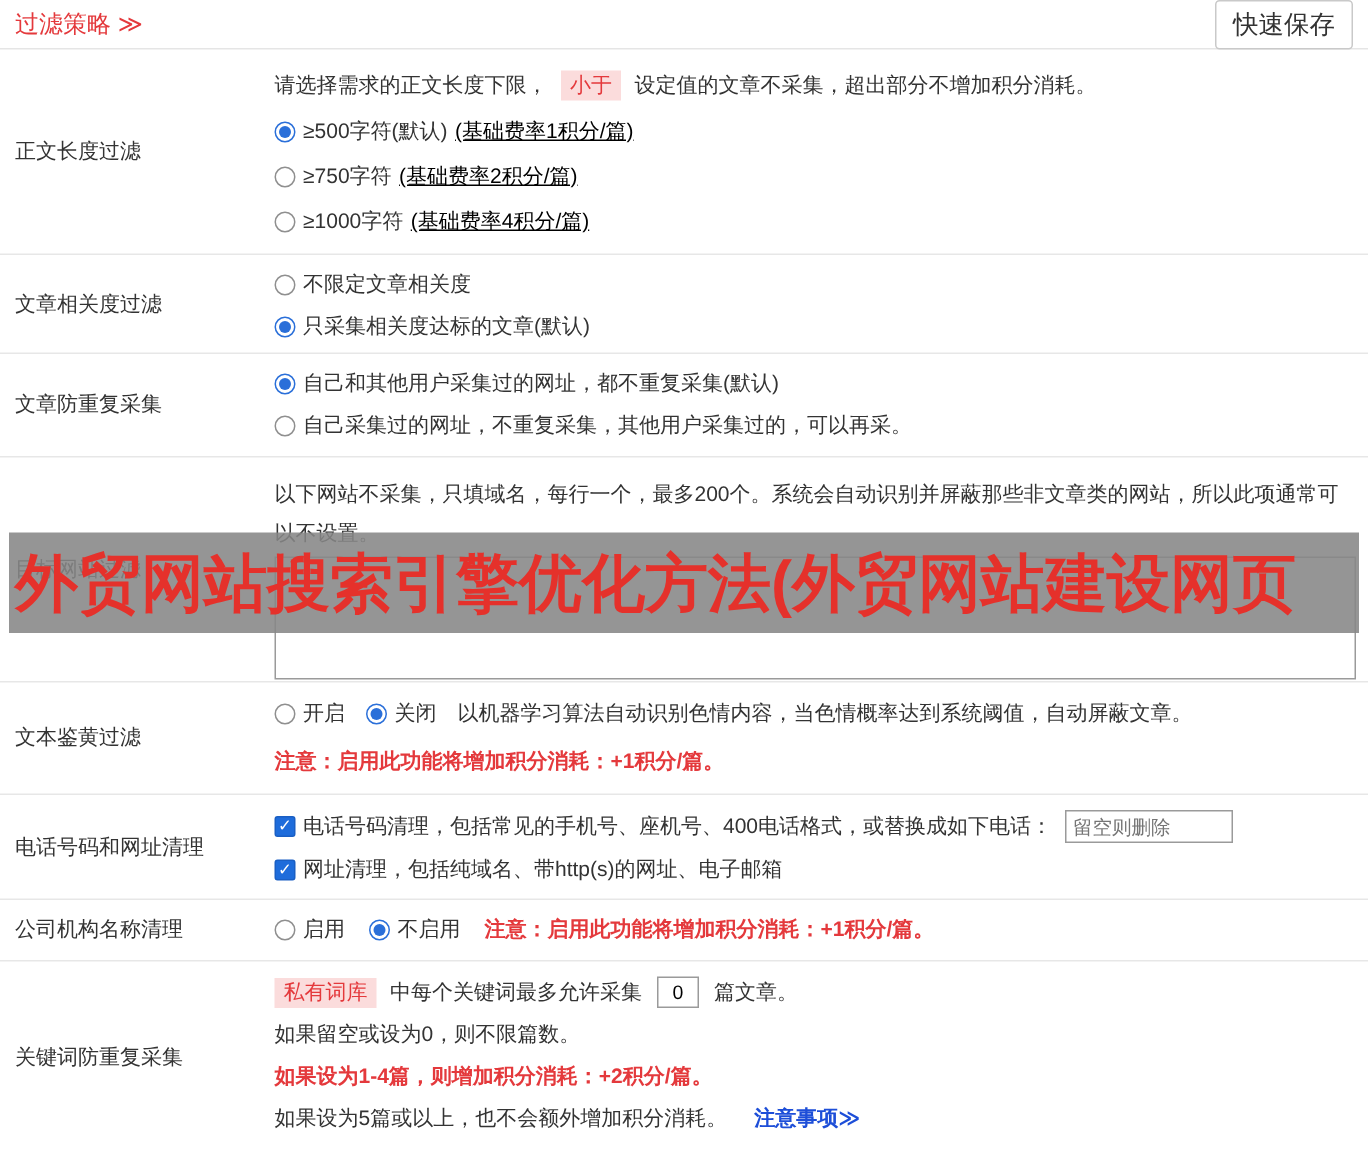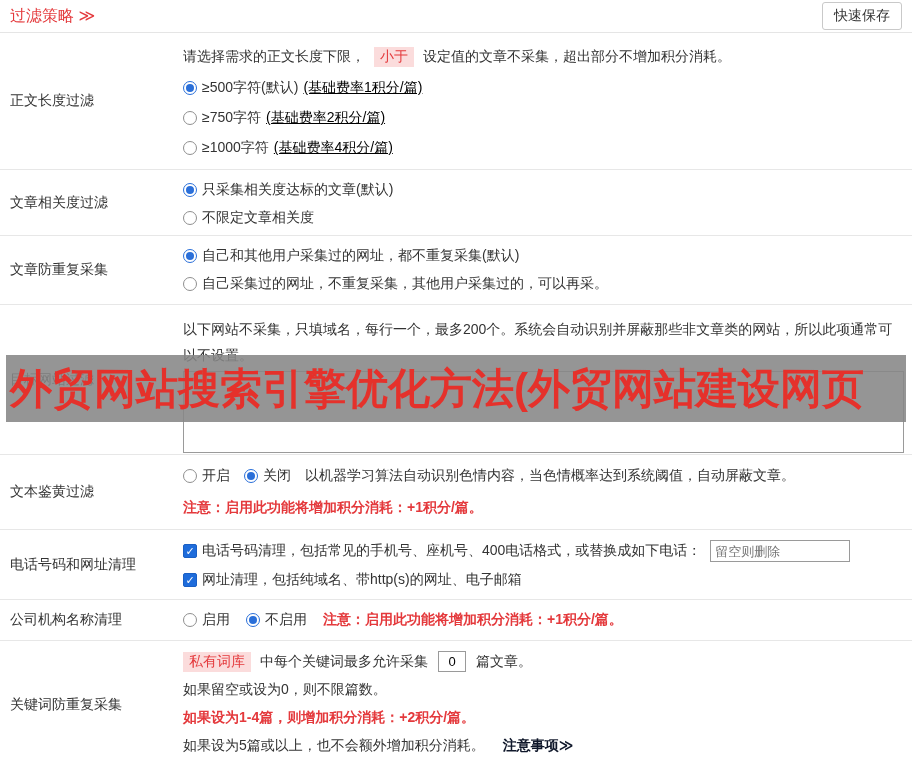--- a/index.html
+++ b/index.html
@@ -11,21 +11,21 @@
     font-family:"Liberation Sans","DejaVu Sans",sans-serif;
     font-size:14px; color:#333;
     overflow:hidden;
   }
   .header {
     height:33px; display:flex; align-items:center; justify-content:space-between;
     padding:0 10px; border-bottom:1px solid #e5e5e5;
   }
   .page-title { color:#e4393c; font-size:16px; }
   .save-btn {
-    font-family:inherit; font-size:14px; color:#333;
+    font-family:inherit; font-size:17px; color:#333;
     background:#fff; border:1px solid #c9c9c9; border-radius:3px;
     padding:4px 11px; cursor:pointer;
   }
   .row { display:flex; border-bottom:1px solid #e7e7e7; }
   .row-label {
     width:175px; flex:none; display:flex; align-items:center;
     padding-left:10px; color:#333;
   }
   .row-content { flex:1; padding:0 8px; }
   .r1 { height:137px; } .r2 { height:66px; } .r3 { height:69px; }
@@ -55,34 +55,34 @@
   }
   .checkbox::after { content:"\2713"; }
 
   .red { color:#e4393c; }
   .red-u { color:#000000; text-decoration:underline; }
   .bold { font-weight:bold; }
   .hl {
     background:#fbdcdc; color:#e4393c; padding:1px 6px; margin:0 4px;
     display:inline-block;
   }
-  .link { color:#0f172a; font-weight:bold; text-decoration:none; cursor:pointer; }
+  .link { color:#1d4ed8; font-weight:bold; text-decoration:none; cursor:pointer; }
 
   .desc { margin-top:11px; line-height:26px; max-width:720px; }
   .sites-textarea {
     display:block; margin-top:3px; width:100%; height:82px;
     border:1px solid #9a9a9a; resize:none; font-family:inherit; font-size:13px;
   }
   .note5 { margin-top:14px; }
   .r5 .line1 { margin-top:12px; }
   .r5 .gap { width:4px; display:inline-block; }
   .r6 .line1 { margin-top:10px; }
   .r6 .line2 { margin-top:9px; }
   .phone-input {
-    width:140px; height:22px; border:1px solid #9a9a9a; font-family:inherit;
+    width:112px; height:22px; border:1px solid #9a9a9a; font-family:inherit;
     font-size:13px; padding:0 4px; margin-left:4px;
   }
   .r7 .row-content { display:flex; align-items:center; }
   .count-input {
     width:28px; height:21px; border:1px solid #9a9a9a; text-align:center;
     font-family:inherit; font-size:13px; margin:0 5px;
   }
   .r8 .row-content { padding-top:2px; }
   .r8 .line { margin-top:8px; }
   .r8 .line2 { margin-top:9px; }
@@ -133,26 +133,26 @@
         <span>≥1000字符</span>
         <span class="red-u">(基础费率4积分/篇)</span>
       </div>
     </div>
   </div>
 
   <div class="row r2">
     <div class="row-label">文章相关度过滤</div>
     <div class="row-content">
       <div class="line opt">
+        <span class="radio"></span>
+        <span>不限定文章相关度</span>
+      </div>
+      <div class="line opt">
         <span class="radio checked"></span>
         <span>只采集相关度达标的文章(默认)</span>
-      </div>
-      <div class="line opt">
-        <span class="radio"></span>
-        <span>不限定文章相关度</span>
       </div>
     </div>
   </div>
 
   <div class="row r3">
     <div class="row-label">文章防重复采集</div>
     <div class="row-content">
       <div class="line opt">
         <span class="radio checked"></span>
         <span>自己和其他用户采集过的网址，都不重复采集(默认)</span>

